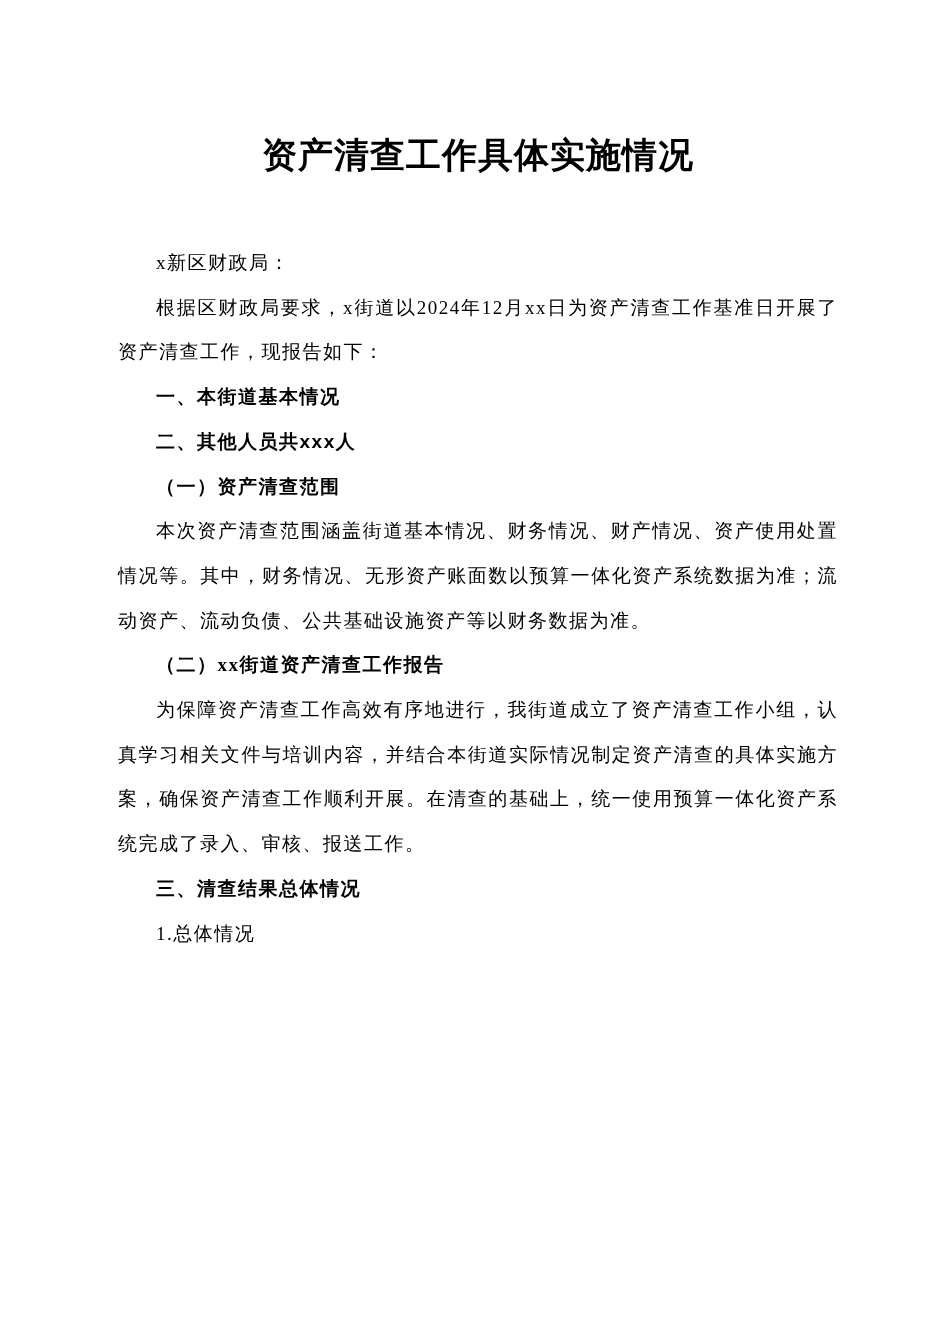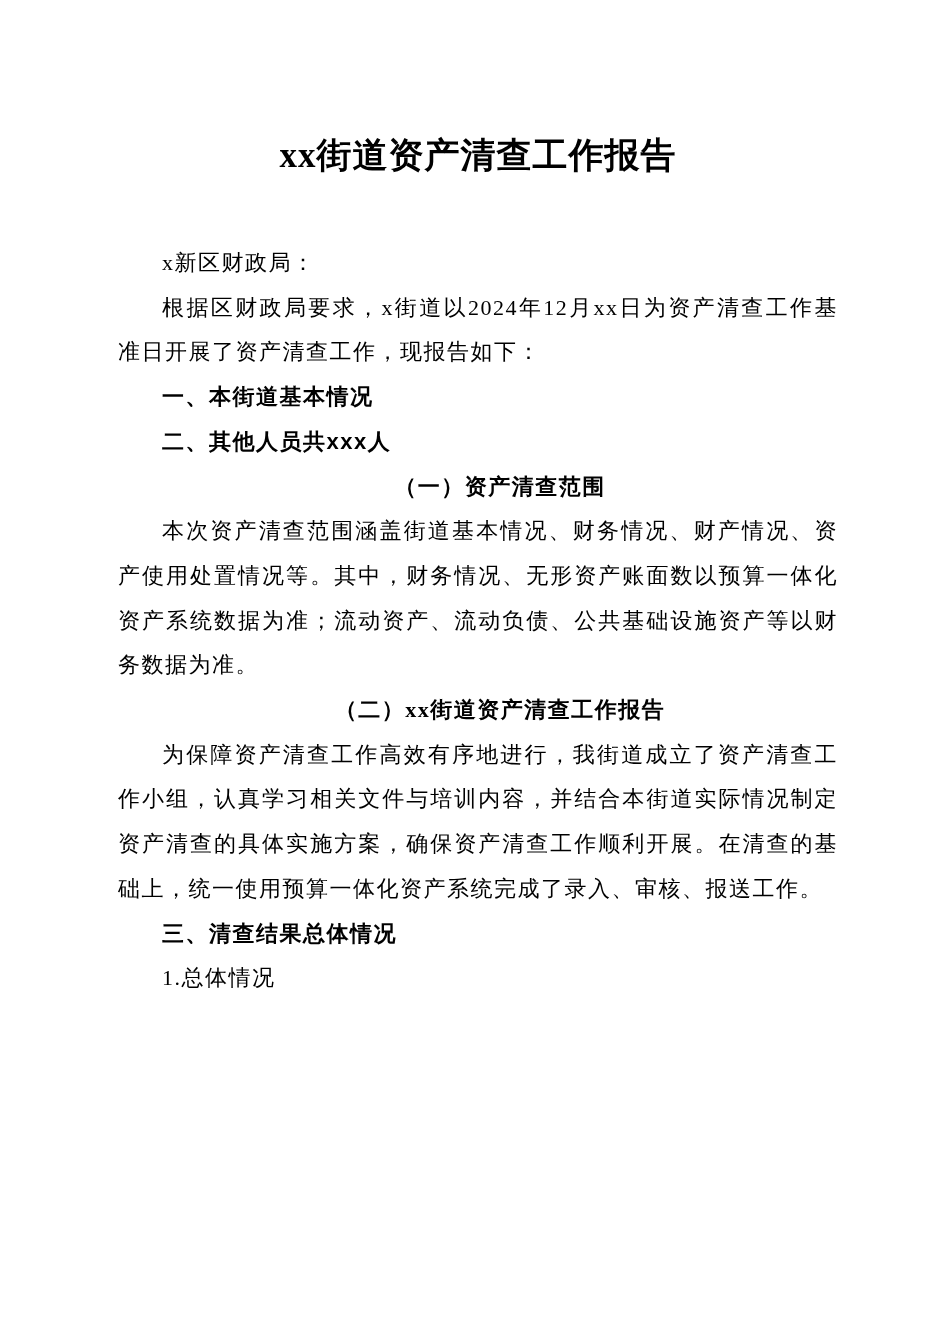--- a/index.html
+++ b/index.html
@@ -20,47 +20,46 @@
   .doc-title {
     font-family: "Liberation Serif", "DejaVu Serif", serif;
     font-weight: 900;
     font-size: 35px;
     line-height: 49px;
     letter-spacing: 1px;
     text-align: center;
     margin: 0 0 61px 0;
   }
   .blk {
-    font-size: 22px;
+    font-size: 19px;
     line-height: 44.7px;
     letter-spacing: 1.5px;
     margin: 0;
     text-indent: 2em;
     font-weight: normal;
   }
   .salutation,
   .para {
     font-family: "Liberation Serif", "DejaVu Serif", serif;
     text-align: justify;
   }
   .h2 {
     font-family: "Liberation Sans", "DejaVu Sans", sans-serif;
     font-weight: 700;
   }
   .h3 {
     font-family: "Liberation Serif", "DejaVu Serif", serif;
     font-weight: 700;
-    text-align: center;
   }
 </style>
 </head>
 <body>
 
 <div class="page">
-  <h1 class="doc-title">xx街道资产清查工作报告</h1>
+  <h1 class="doc-title">资产清查工作具体实施情况</h1>
   <div id="blocks">
       <p class="blk salutation">x新区财政局：</p>
       <p class="blk para">根据区财政局要求，x街道以2024年12月xx日为资产清查工作基准日开展了资产清查工作，现报告如下：</p>
       <h2 class="blk h2">一、本街道基本情况</h2>
       <h2 class="blk h2">二、其他人员共xxx人</h2>
       <h3 class="blk h3">（一）资产清查范围</h3>
       <p class="blk para">本次资产清查范围涵盖街道基本情况、财务情况、财产情况、资产使用处置情况等。其中，财务情况、无形资产账面数以预算一体化资产系统数据为准；流动资产、流动负债、公共基础设施资产等以财务数据为准。</p>
       <h3 class="blk h3">（二）xx街道资产清查工作报告</h3>
       <p class="blk para">为保障资产清查工作高效有序地进行，我街道成立了资产清查工作小组，认真学习相关文件与培训内容，并结合本街道实际情况制定资产清查的具体实施方案，确保资产清查工作顺利开展。在清查的基础上，统一使用预算一体化资产系统完成了录入、审核、报送工作。</p>
       <h2 class="blk h2">三、清查结果总体情况</h2>

